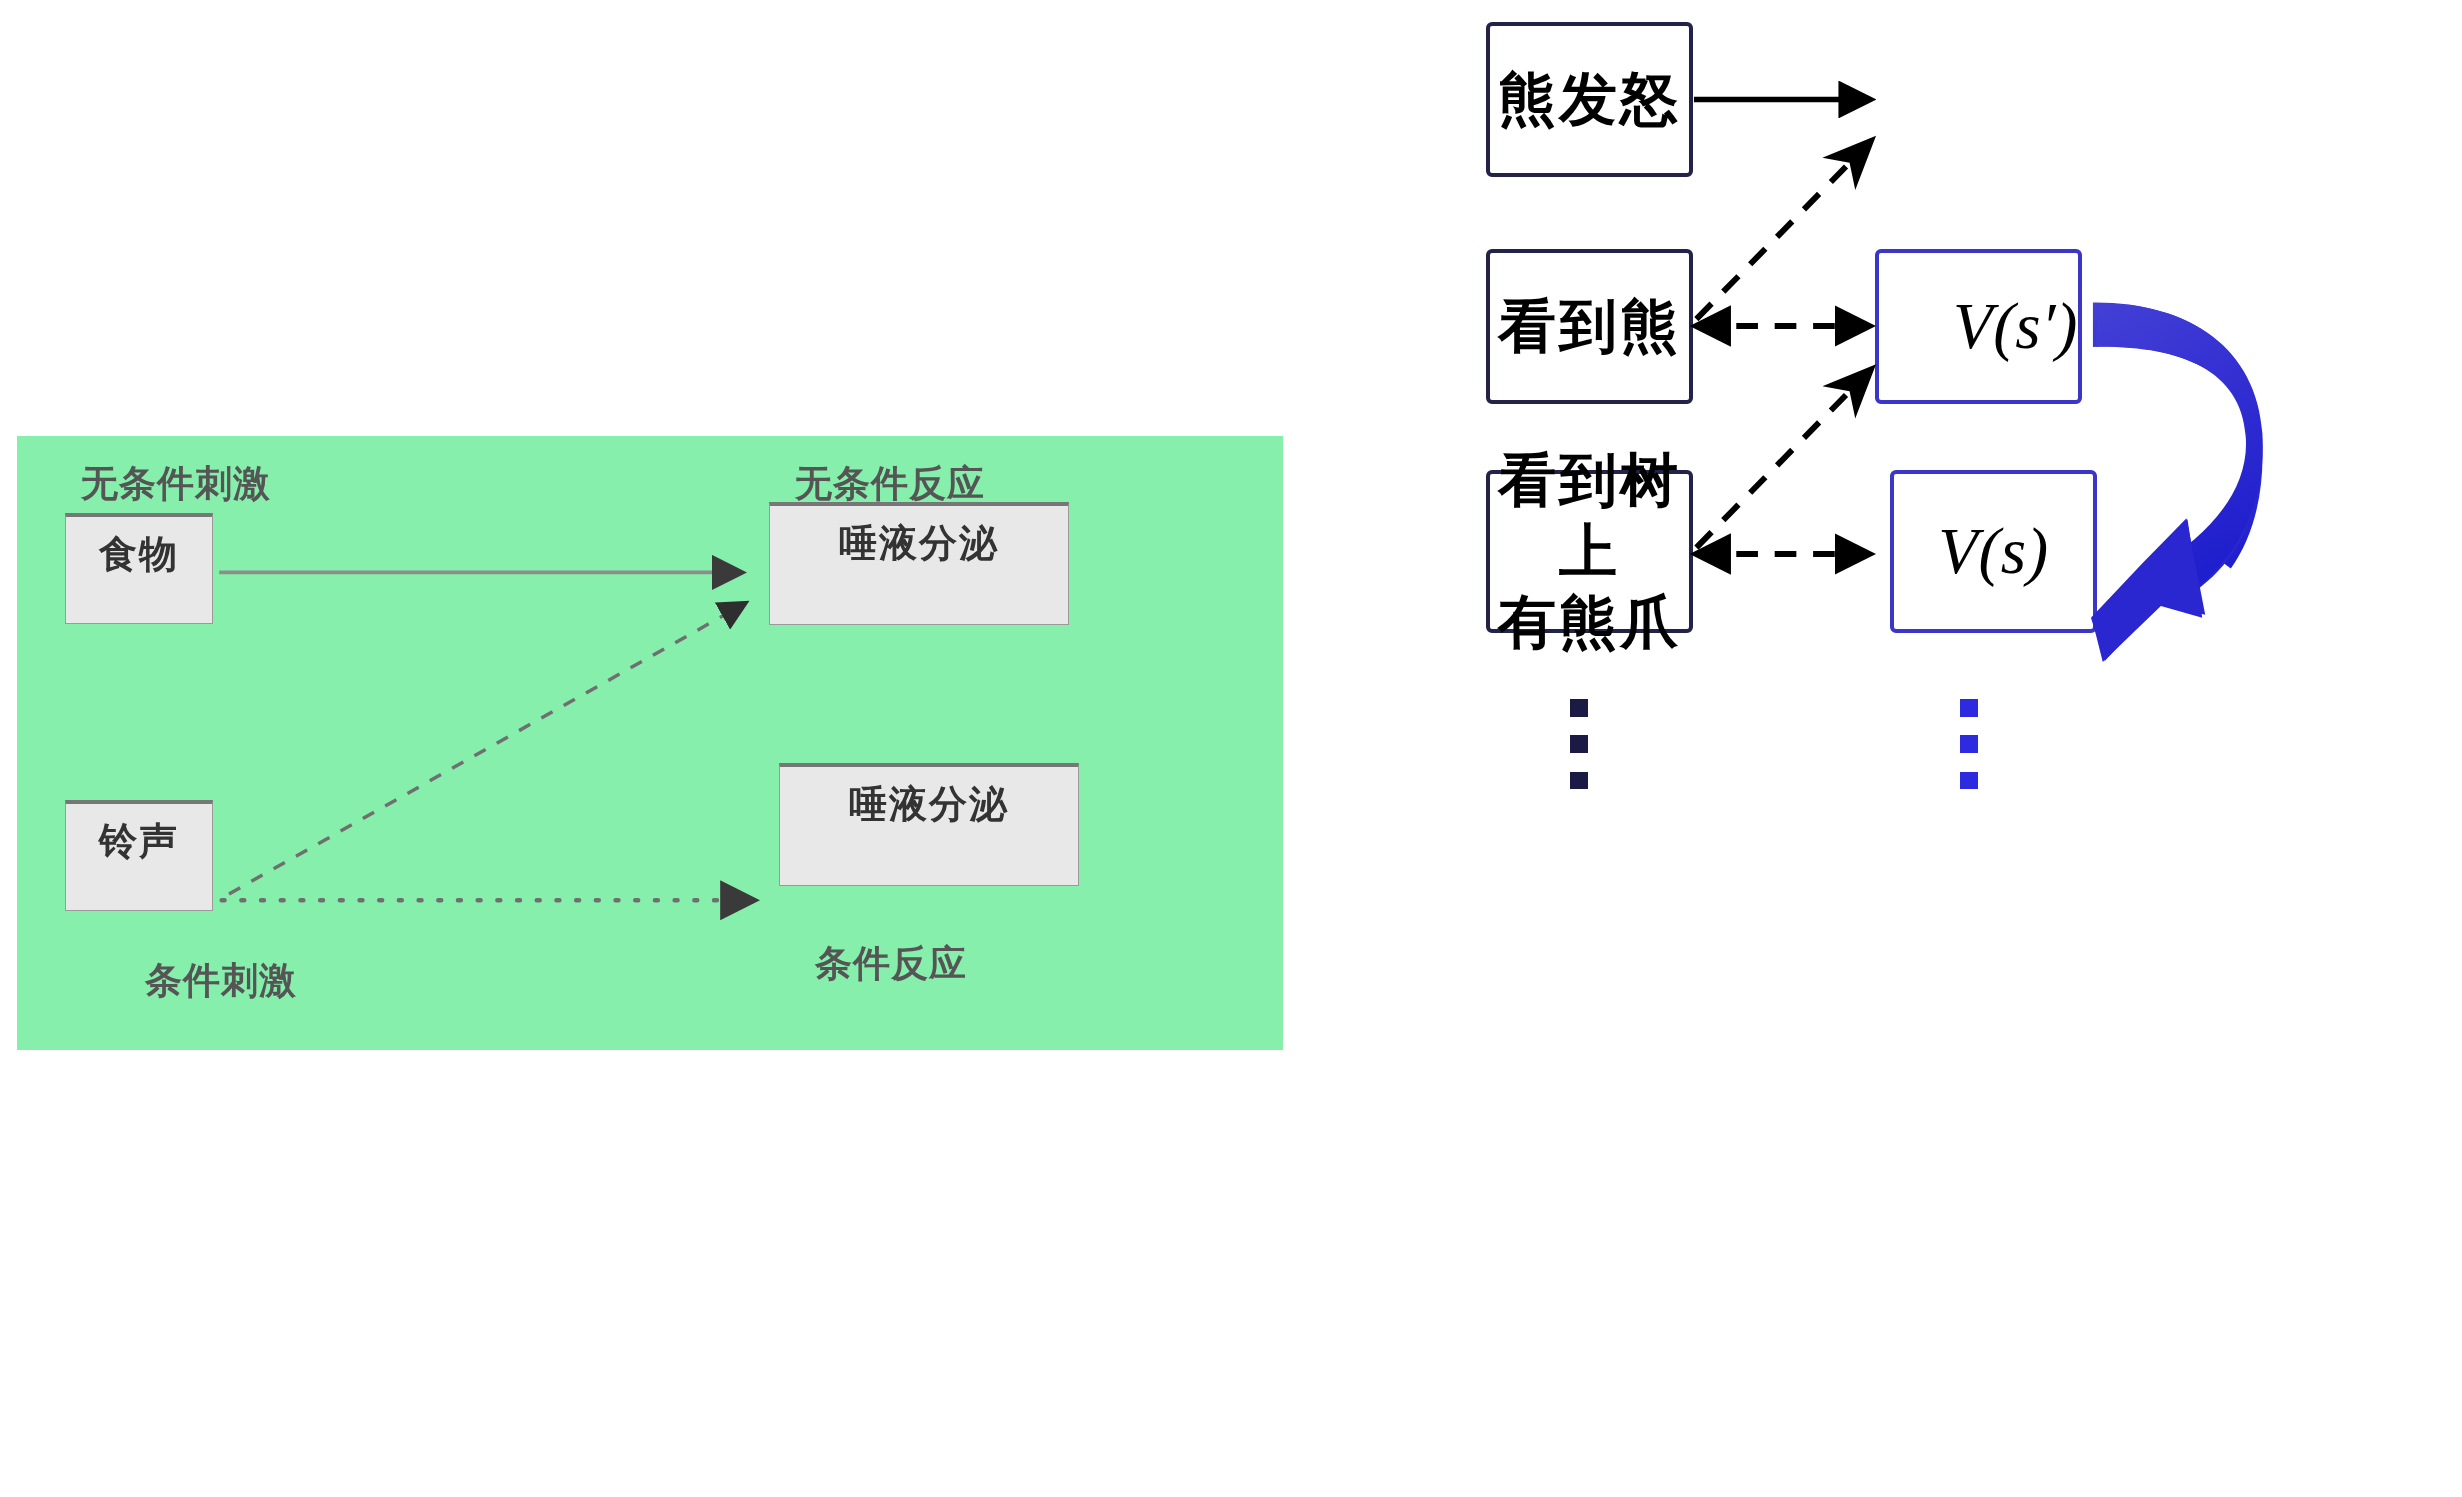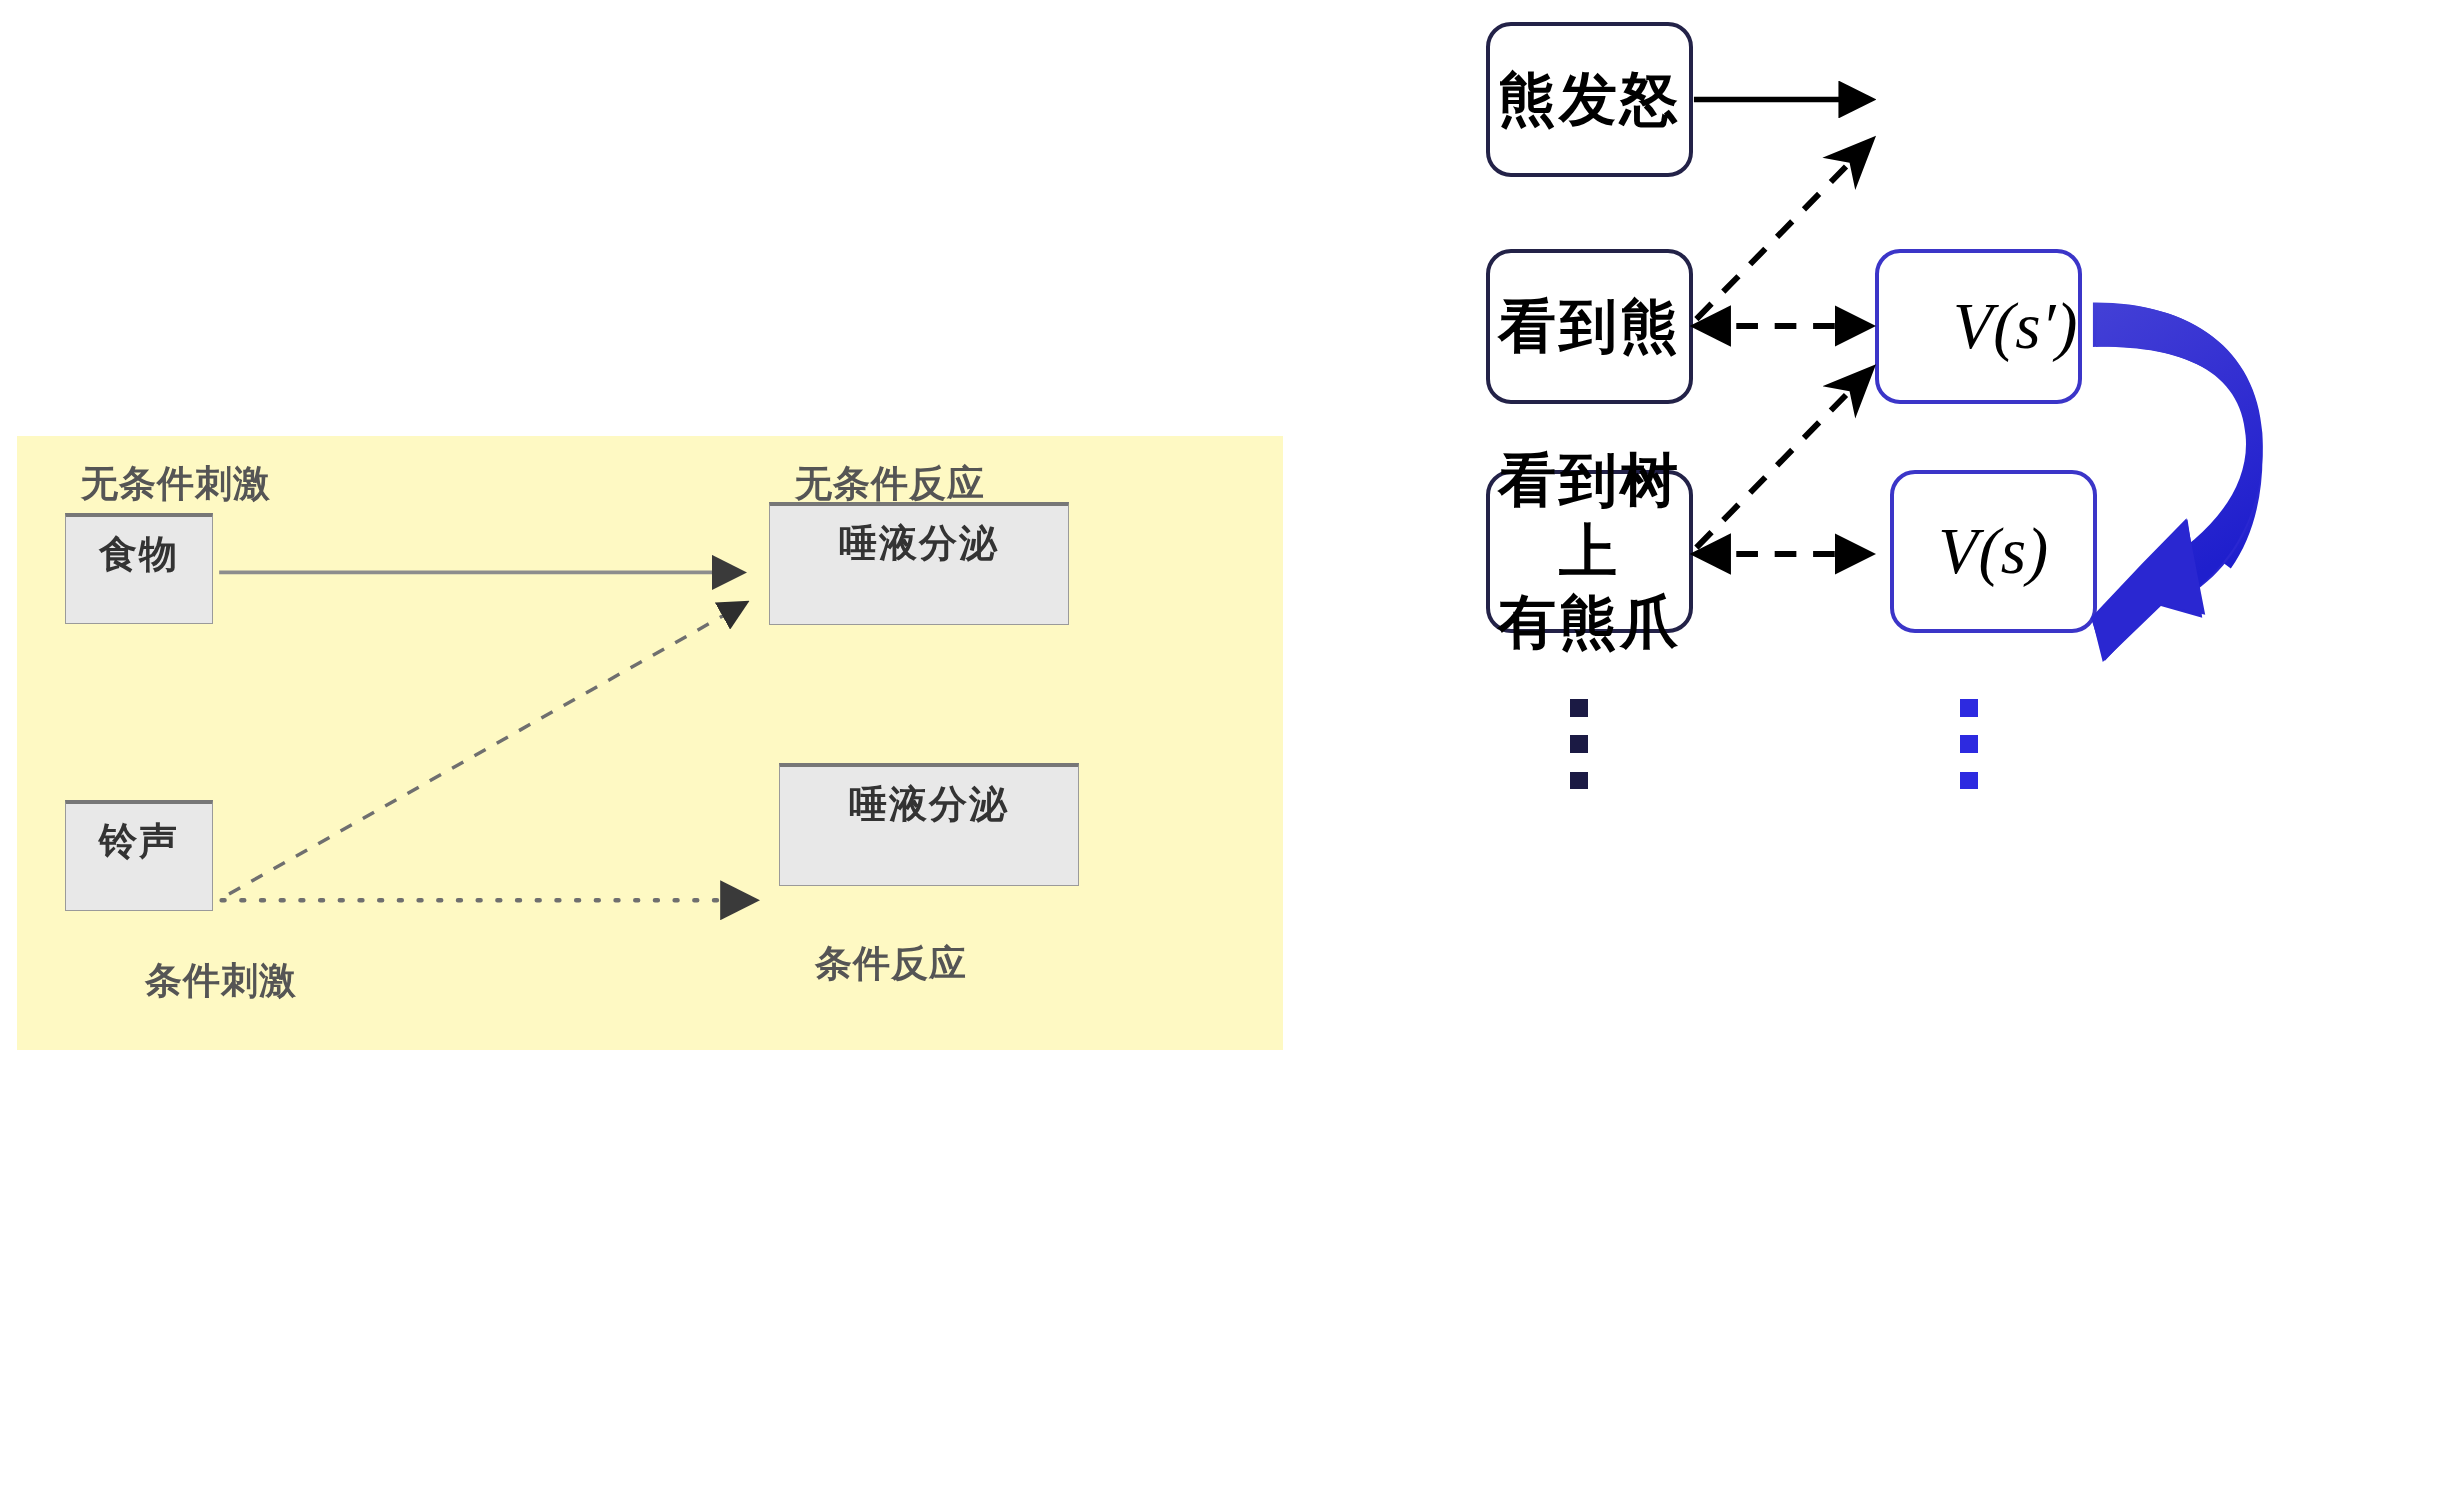--- a/index.html
+++ b/index.html
@@ -15,21 +15,21 @@
     font-family: "Liberation Sans", "DejaVu Sans", sans-serif;
   }
 
   
   #classical-panel {
     position: absolute;
     left: 17px;
     top: 436px;
     width: 1266px;
     height: 614px;
-    background: #fef9c3;
+    background: #86efac;
   }
   .cc-label {
     position: absolute;
     color: #555555;
     font-size: 37px;
     font-weight: 700;
     letter-spacing: 1px;
     white-space: nowrap;
     font-family: "Liberation Sans", "DejaVu Sans", sans-serif;
   }
@@ -65,21 +65,21 @@
   #rl-panel {
     position: absolute;
     left: 1428px;
     top: 0px;
     width: 1878px;
     height: 1498px;
   }
   .rl-box {
     position: absolute;
     background: #ffffff;
-    border-radius: 25px;
+    border-radius: 6px;
     box-sizing: border-box;
     display: flex;
     align-items: center;
     justify-content: center;
     text-align: center;
   }
   .rl-box.state  { border: 4.4px solid #232248; }
   .rl-box.value  { border: 4.4px solid #3b35c8; }
 
   .rl-box .cn-text {

